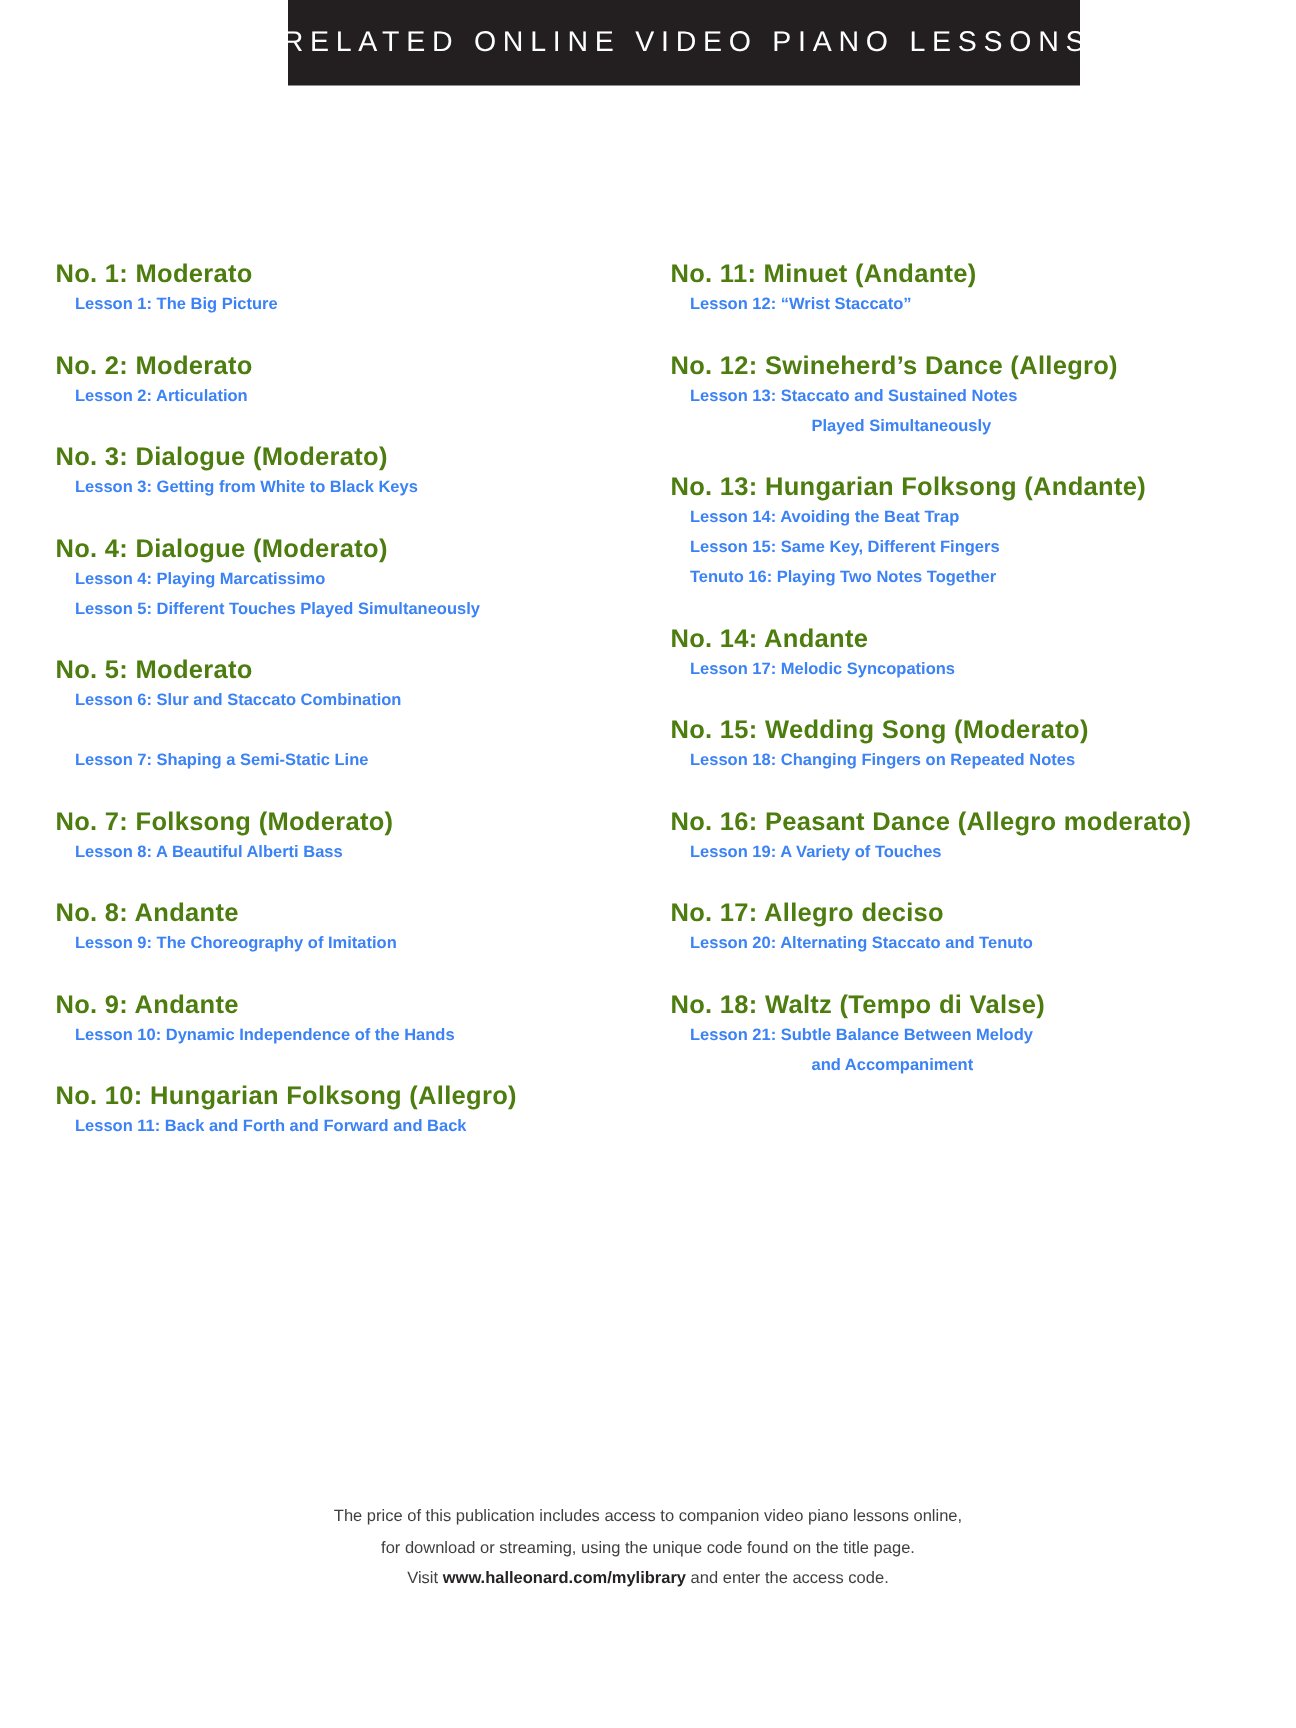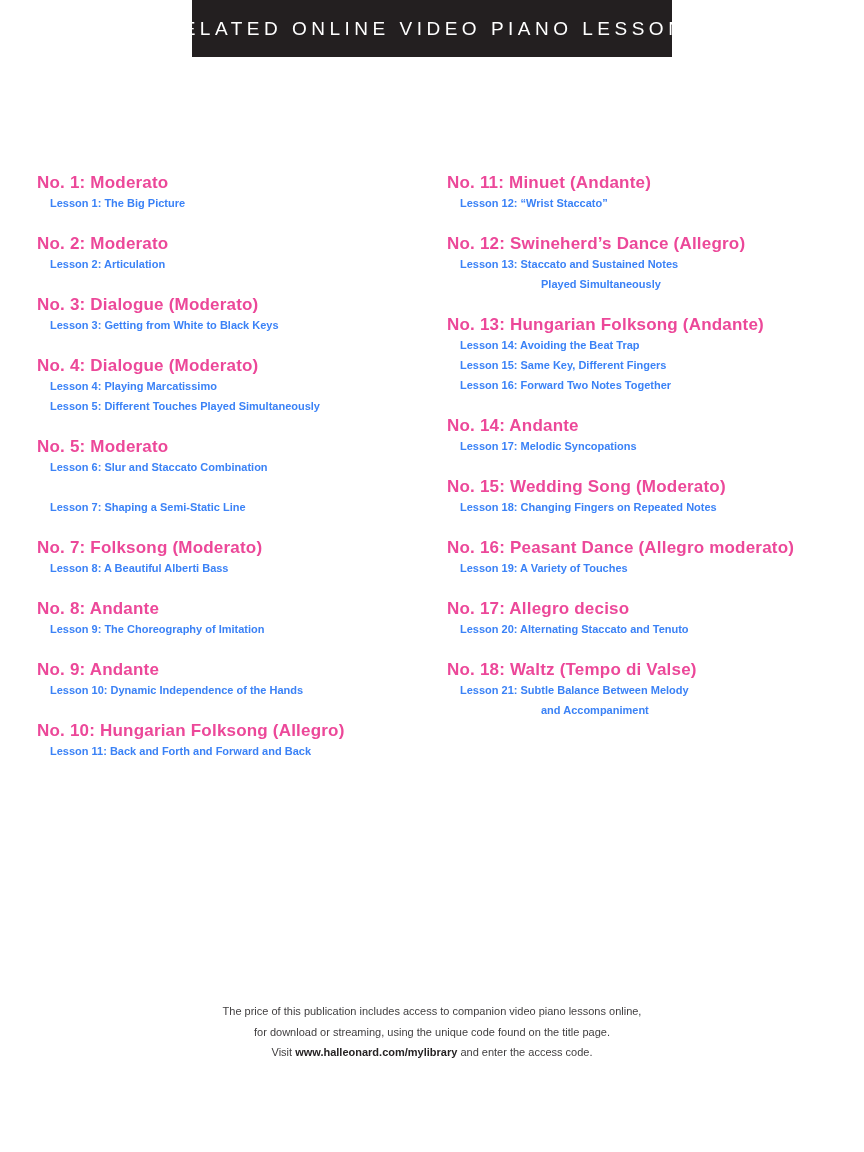--- a/index.html
+++ b/index.html
@@ -8,21 +8,21 @@
     width: 864px;
     height: 1152px;
     background: #ffffff;
     font-family: "Liberation Sans", "DejaVu Sans", sans-serif;
     overflow: hidden;
   }
   .header-banner {
     position: absolute;
     left: 192px;
     top: 0;
-    width: 480px;
+    width: 528px;
     height: 57px;
     background: #231f20;
     display: flex;
     align-items: center;
     justify-content: center;
   }
   .header-title {
     color: #ffffff;
     font-size: 19px;
     font-weight: 400;
@@ -34,21 +34,21 @@
     position: absolute;
     top: 172px;
     width: 400px;
   }
   .col-left  { left: 37px; }
   .col-right { left: 447px; }
   .piece { margin-bottom: 20px; }
   .piece-title {
     font-size: 17px;
     font-weight: bold;
-    color: #ec4899;
+    color: #4d7c0f;
     line-height: 21px;
     letter-spacing: 0.2px;
     white-space: nowrap;
   }
   .lesson-line {
     font-size: 11px;
     color: #3b82f6;
     line-height: 20px;
     padding-left: 13px;
     white-space: nowrap;
@@ -164,21 +164,21 @@
           <div class="lesson-line">Lesson 13: Staccato and Sustained Notes</div>
           <div class="lesson-line cont">Played Simultaneously</div>
         </div>
     </div>
 
     <div class="piece">
       <div class="piece-title">No. 13: Hungarian Folksong (Andante)</div>
       <div>
           <div class="lesson-line">Lesson 14: Avoiding the Beat Trap</div>
           <div class="lesson-line">Lesson 15: Same Key, Different Fingers</div>
-          <div class="lesson-line">Lesson 16: Forward Two Notes Together</div>
+          <div class="lesson-line">Tenuto 16: Playing Two Notes Together</div>
         </div>
     </div>
 
     <div class="piece">
       <div class="piece-title">No. 14: Andante</div>
       <div>
           <div class="lesson-line">Lesson 17: Melodic Syncopations</div>
         </div>
     </div>
 

